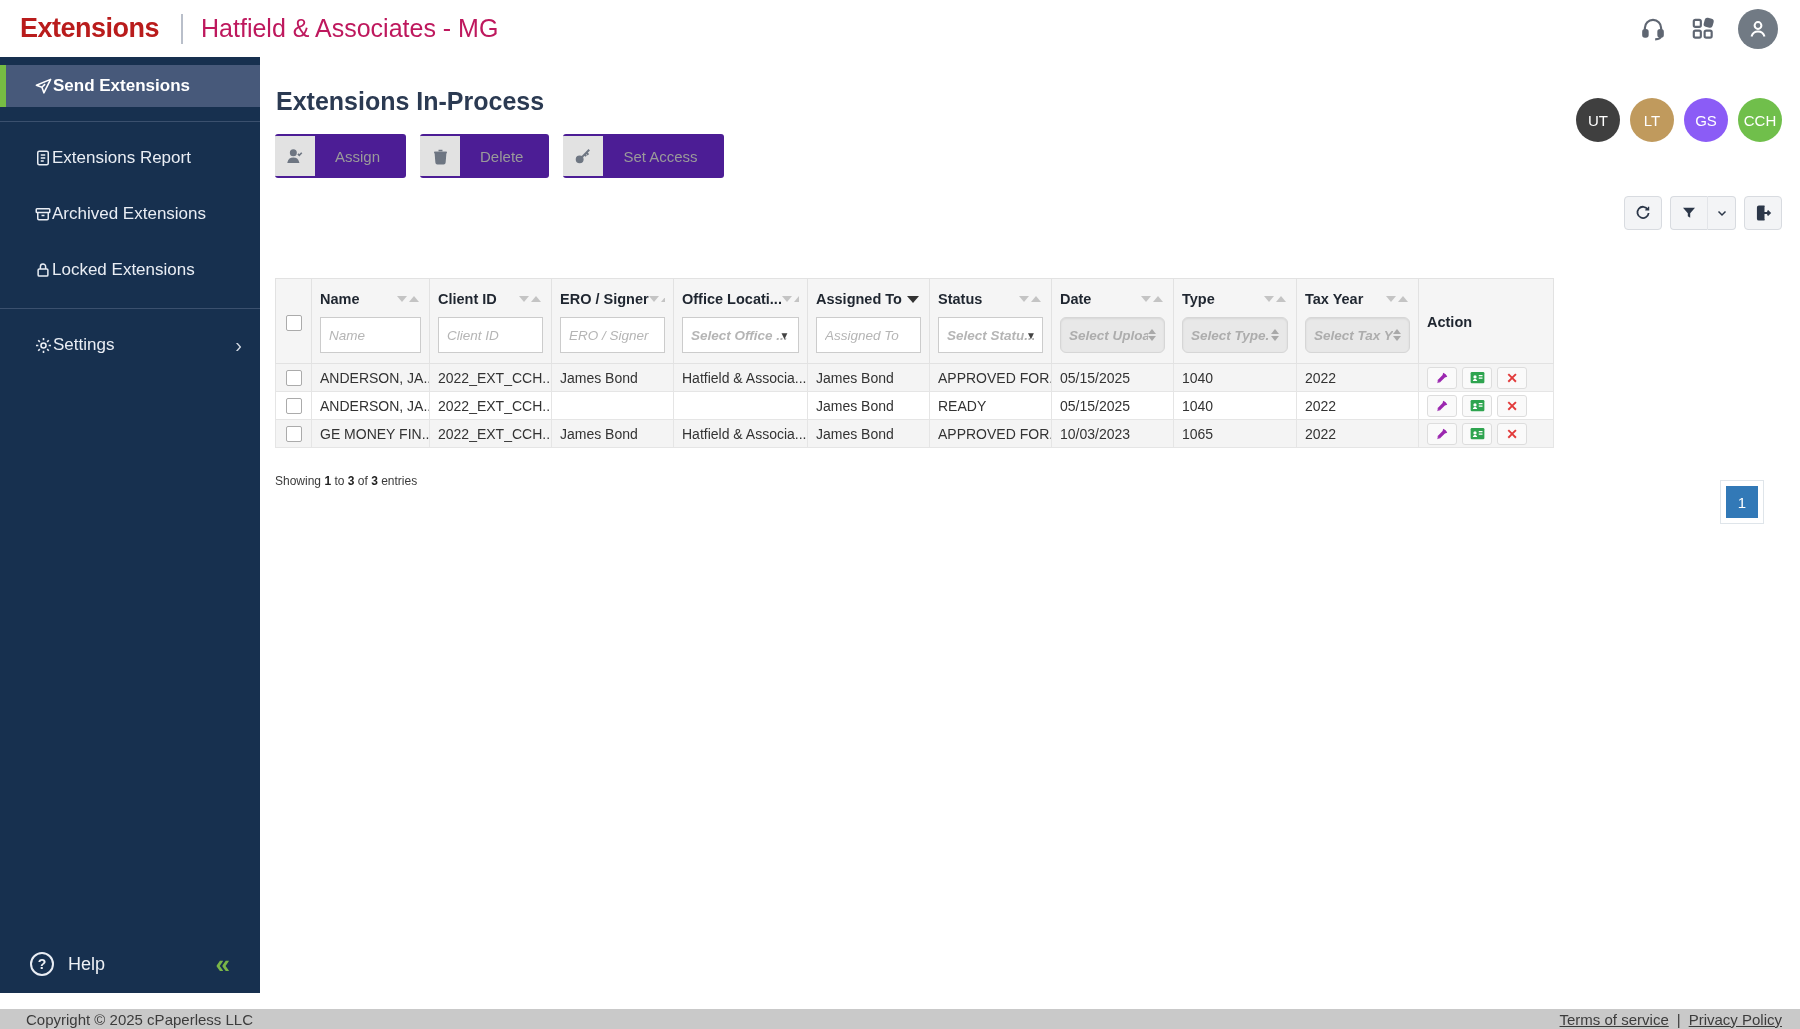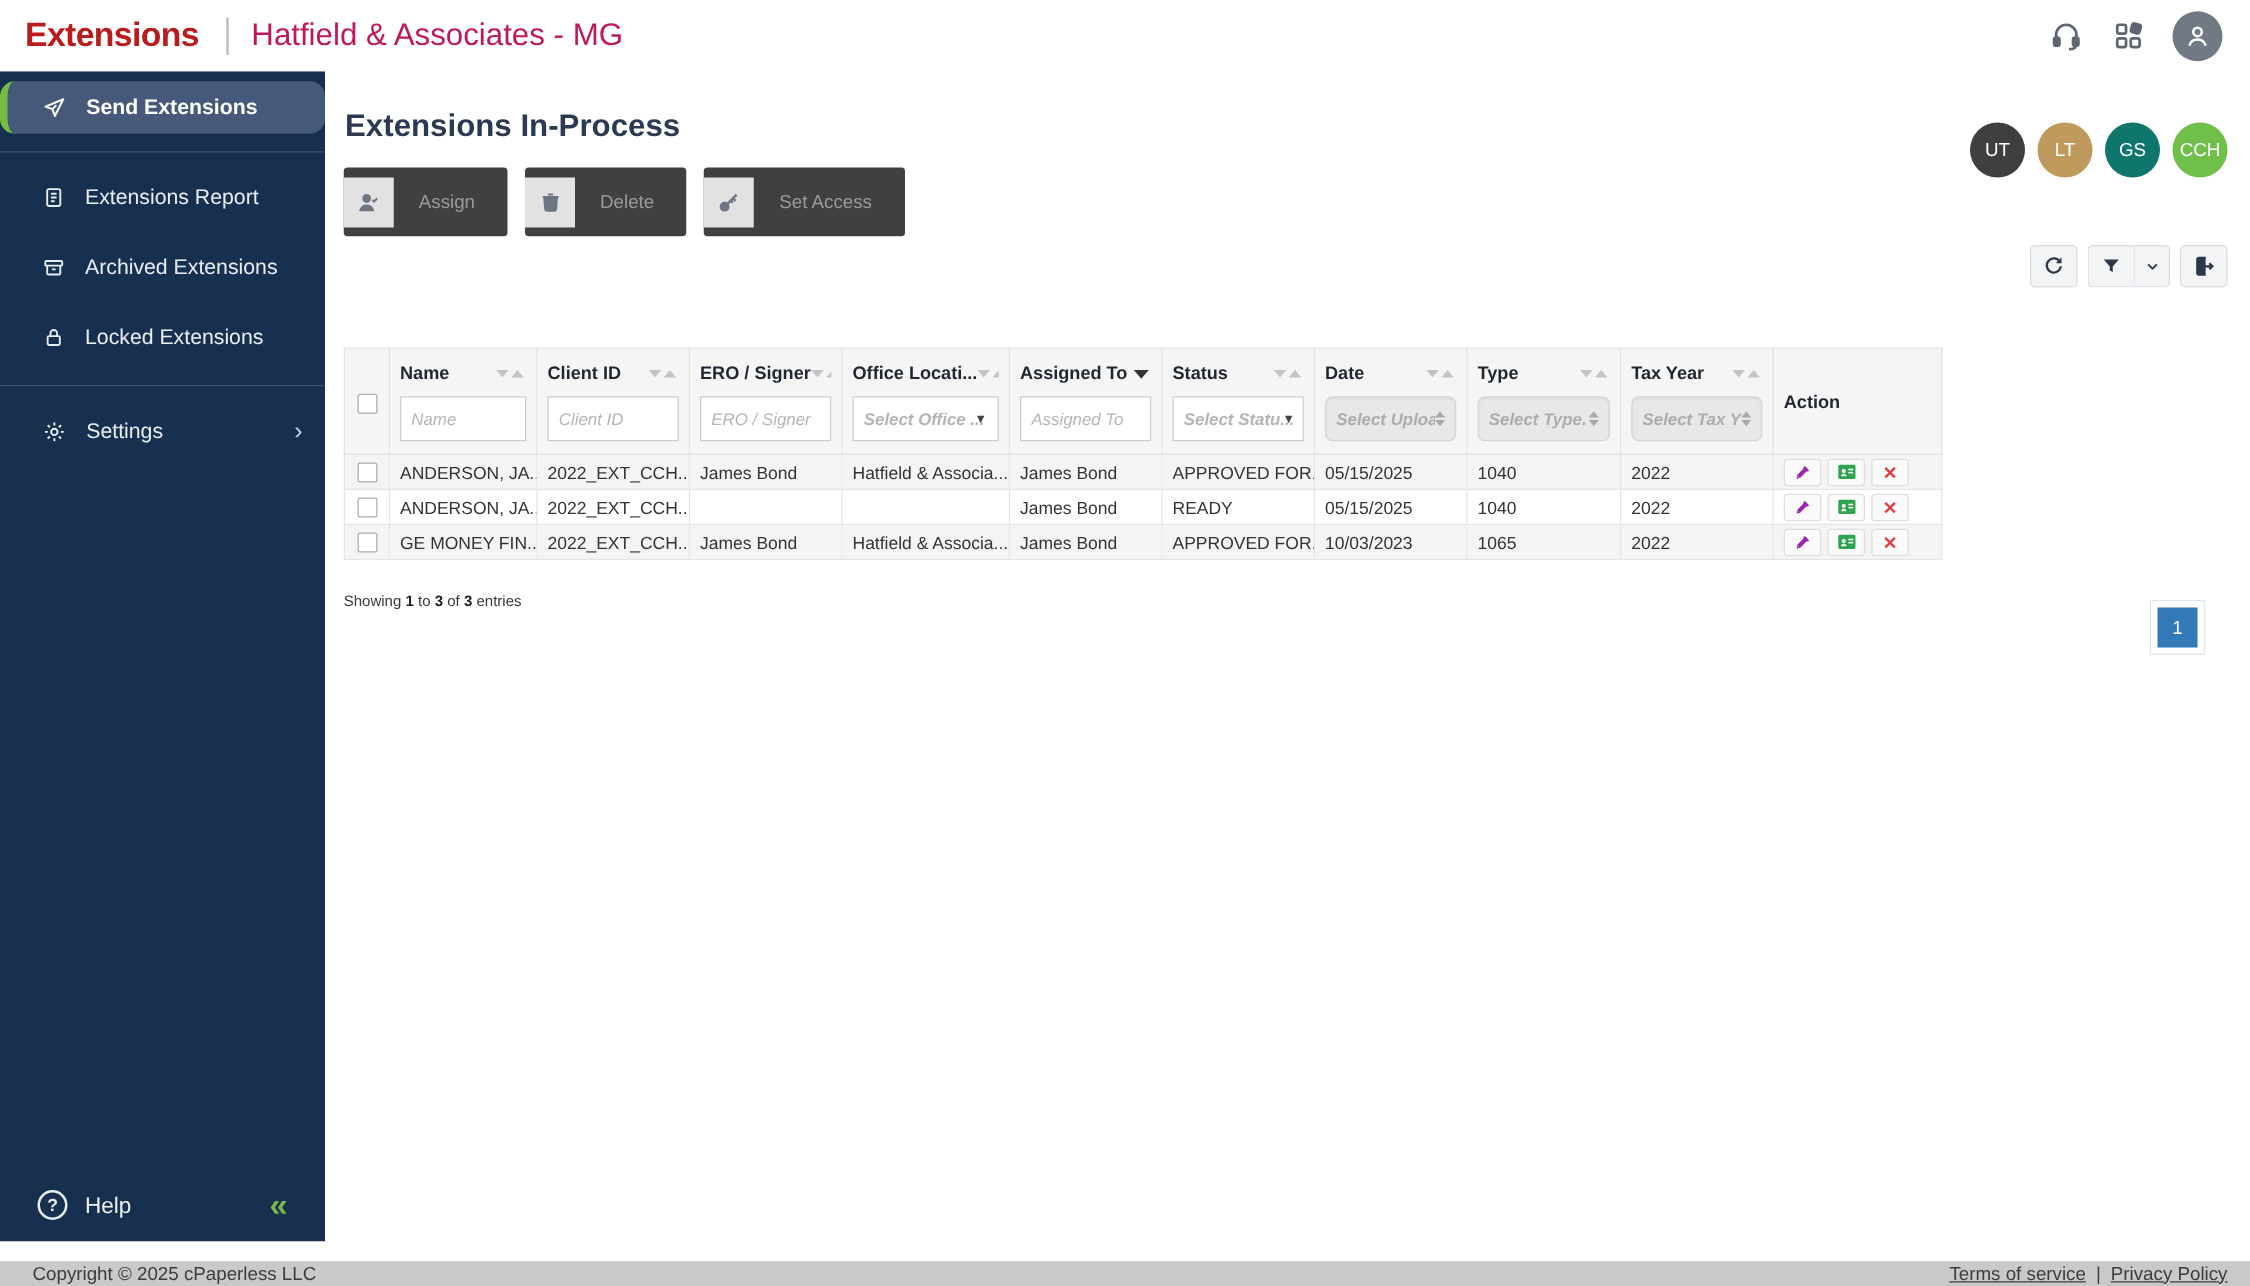--- a/index.html
+++ b/index.html
@@ -11,21 +11,21 @@
   .logo { font-size:27px; font-weight:bold; color:#b91c1c; letter-spacing:-0.5px; }
   .topbar-divider { width:2px; height:30px; background:#8a94a6; margin:0 18px 0 22px; opacity:.6; }
   .account-name { font-size:25px; color:#be185d; }
   .topbar-right { margin-left:auto; display:flex; align-items:center; gap:20px; }
   .top-icon-btn { width:30px; height:30px; display:flex; align-items:center; justify-content:center; cursor:pointer; }
   .top-icon-btn svg { stroke:#5f6672; }
   .user-avatar { width:40px; height:40px; border-radius:50%; background:#717a84; display:flex; align-items:center; justify-content:center; }
 
   
   .sidebar { position:absolute; top:57px; left:0; width:260px; height:936px; background:#17304f; display:flex; flex-direction:column; color:#eef1f6; }
-  .side-item { display:flex; align-items:center; gap:16px; height:44px; padding:0 18px 0 34px; font-size:17px; color:#e9edf4; cursor:pointer;border-radius:12px; }
+  .side-item { display:flex; align-items:center; gap:0; height:44px; padding:0 18px 0 34px; font-size:17px; color:#e9edf4; cursor:pointer; }
   .side-item svg { flex:0 0 18px; }
   .side-item.active { background:#47597a; border-left:6px solid #76bc43; padding-left:28px; font-weight:bold; color:#fff; margin-top:8px; margin-bottom:8px; height:42px; }
   .side-sep { border-top:1px solid #3b506e; margin:6px 0 14px 0; }
   .side-group { display:flex; flex-direction:column; gap:12px; }
   .side-item .chev { margin-left:auto; font-size:20px; color:#cfd6e0; }
   .side-spacer { flex:1; }
   .help-row { display:flex; align-items:center; gap:14px; padding:0 30px 0 30px; height:58px; font-size:18px; }
   .help-q { width:24px; height:24px; border-radius:50%; border:2px solid #e9edf4; display:flex; align-items:center; justify-content:center; font-size:14px; font-weight:bold; }
   .collapse-chev { margin-left:auto; color:#7ab648; font-size:26px; font-weight:bold; cursor:pointer; line-height:1; }
 
@@ -33,29 +33,29 @@
   .footer { position:absolute; bottom:0; left:0; width:100%; height:20px; background:#c9c9c9; display:flex; align-items:center; padding:0 18px 0 26px; font-size:15px; color:#3c3c3c; z-index:6; }
   .footer-links { margin-left:auto; display:flex; gap:8px; align-items:center; }
   .footer-links a { color:#3c3c3c; text-decoration:underline; cursor:pointer; }
 
   
   .main { position:absolute; top:57px; left:260px; width:1540px; height:936px; background:#fff; padding:16px 18px 0 15px; }
   .page-title { font-size:25px; color:#2b3a52; font-weight:600; margin:14px 0 0 1px; }
 
   .actions-row { position:relative; margin-top:18px; height:40px; }
   .bulk-btns { display:flex; gap:14px; }
-  .bulk-btn { display:flex; align-items:center; height:55px; background:#404040; border:none; border-radius:3px; color:#9a9a9a; font-size:15px; cursor:default; overflow:hidden; padding:0; }
+  .bulk-btn { display:flex; align-items:center; height:44px; background:#4c1d95; border:none; border-radius:3px; color:#9a9a9a; font-size:15px; cursor:default; overflow:hidden; padding:0; }
   .bulk-btn .ic { width:40px; height:40px; background:#e2e2e2; display:flex; align-items:center; justify-content:center; }
   .bulk-btn .lbl { padding:0 26px 0 20px; font-family:"Liberation Sans",sans-serif; }
 
   .avatars { position:absolute; right:0; top:-36px; display:flex; gap:10px; }
   .circle-avatar { width:44px; height:44px; border-radius:50%; display:flex; align-items:center; justify-content:center; color:#fff; font-size:15px; cursor:pointer; }
   .circle-avatar.a0 { background:#3f3f3f; }
   .circle-avatar.a1 { background:#c09a5d; }
-  .circle-avatar.a2 { background:#0f766e; }
+  .circle-avatar.a2 { background:#8b5cf6; }
   .circle-avatar.a3 { background:#70bf4b; }
 
   .table-tools { position:absolute; right:0; top:62px; display:flex; gap:8px; }
   .tool-btn { height:34px; min-width:38px; background:#f3f4f6; border:1px solid #d8dbe0; border-radius:4px; display:flex; align-items:center; justify-content:center; cursor:pointer; }
   .tool-split { display:flex; }
   .tool-split .tool-btn:first-child { border-radius:4px 0 0 4px; border-right:1px solid #e3e5e9; }
   .tool-split .tool-btn:last-child { border-radius:0 4px 4px 0; border-left:none; min-width:28px; }
 
   
   .grid-wrap { margin-top:104px; }

